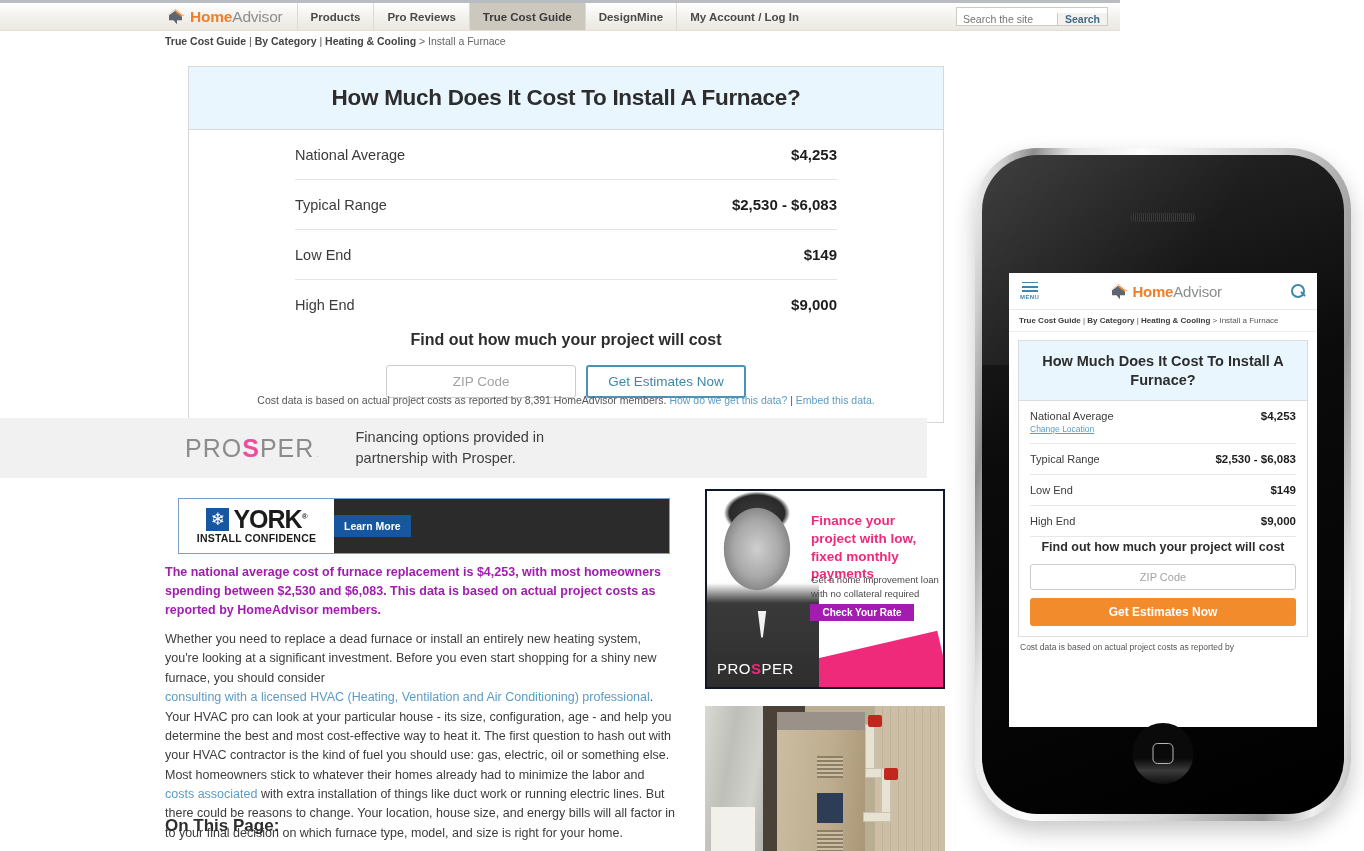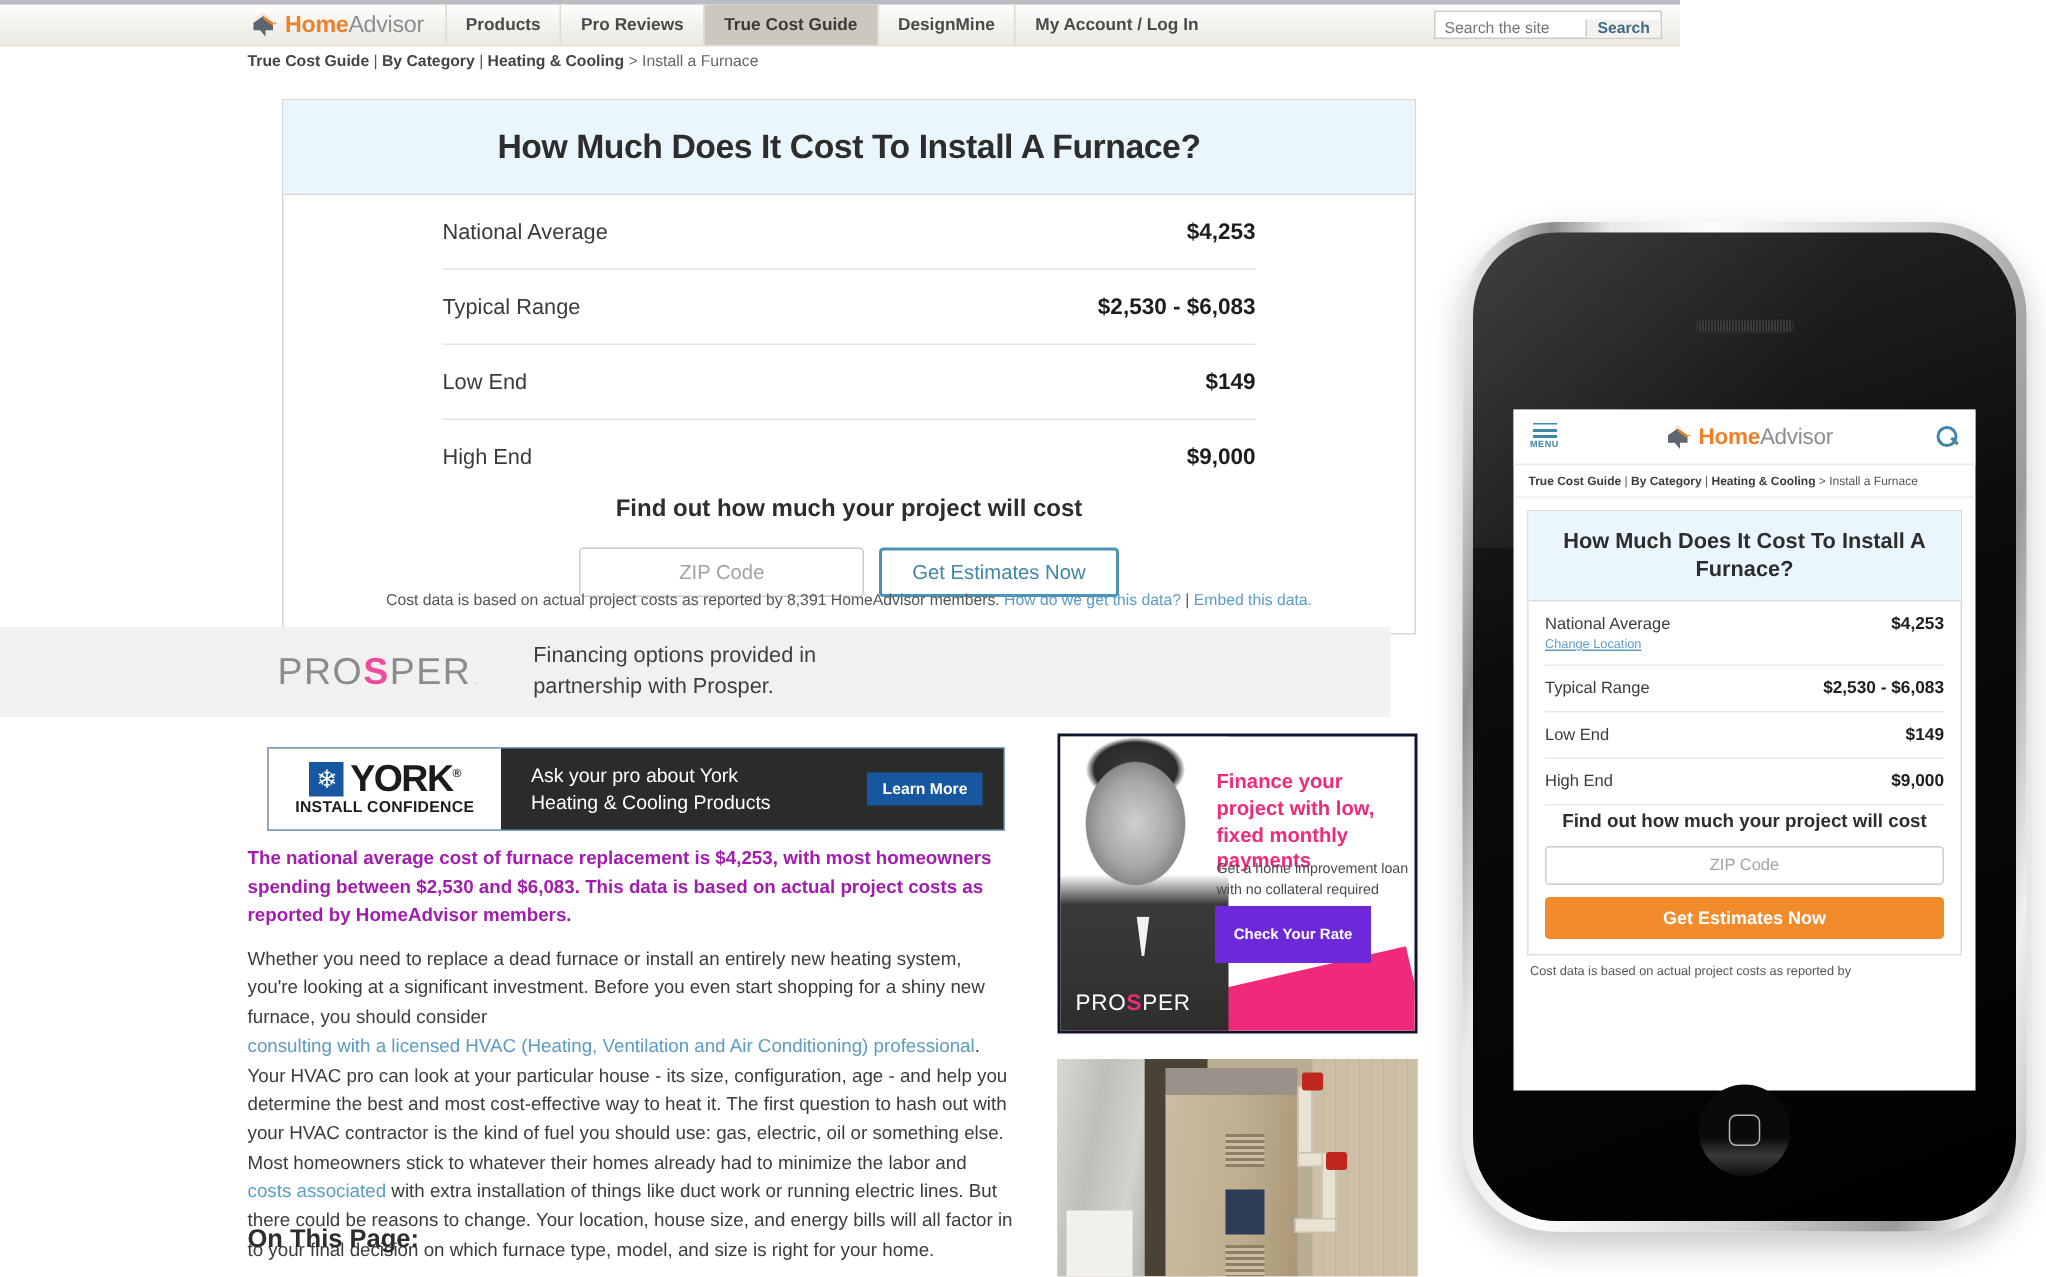--- a/index.html
+++ b/index.html
@@ -170,22 +170,22 @@
   }
   .ad-head-title {
     position: absolute; left: 104px; top: 21px; width: 128px;
     color: #ef2a7b; font-size: 13.5px; font-weight: bold; line-height: 1.32;
   }
   .ad-sub {
     position: absolute; left: 104px; top: 82px; width: 132px;
     color: #4a4a4a; font-size: 9.5px; line-height: 1.45;
   }
   .ad-btn {
-    position: absolute; left: 103px; top: 113px; width: 104px; height: 38px;
-    background: #6d28d9; color: #fff; font-size: 10px; font-weight: bold;
+    position: absolute; left: 103px; top: 113px; width: 104px; height: 17px;
+    background: #a21caf; color: #fff; font-size: 10px; font-weight: bold;
     display: flex; align-items: center; justify-content: center; border: none; cursor: pointer;
     font-family: "Liberation Sans", sans-serif;
   }
   .ad-swoosh1 {
     position: absolute; right: -10px; bottom: -12px; width: 230px; height: 70px;
     background: #ef2a7b; transform: rotate(-13deg); transform-origin: right bottom;
   }
   .ad-swoosh2 {
     position: absolute; right: -10px; bottom: -30px; width: 240px; height: 56px;
     background: #f9a8cd; transform: rotate(-11deg); transform-origin: right bottom;
@@ -388,26 +388,20 @@
 
 
   <div class="york">
     <div class="york-left">
       <div class="york-brand">
         <span class="york-flake">❄</span>
         <span class="york-word"><span>YORK</span><sup>®</sup></span>
       </div>
       <div class="york-sub">INSTALL CONFIDENCE</div>
     </div>
-    <div class="york-copy">
-      <div>
-        <div>Ask your pro about York</div>
-        <div>Heating &amp; Cooling Products</div>
-      </div>
-    </div>
     <button class="york-cta">Learn More</button>
   </div>
 
   <div class="lead">The national average cost of furnace replacement is $4,253, with most homeowners spending between $2,530 and $6,083. This data is based on actual project costs as reported by HomeAdvisor members.</div>
 
   <div class="body">
     <span> Whether you need to replace a dead furnace or install an entirely new heating system, you're looking at a significant investment. Before you even start shopping for a shiny new furnace, you should consider</span><br>
     <a href="#">consulting with a licensed HVAC (Heating, Ventilation and Air Conditioning) professional</a><span>. Your HVAC pro can look at your particular house - its size, configuration, age - and help you determine the best and most cost-effective way to heat it. The first question to hash out with your HVAC contractor is the kind of fuel you should use: gas, electric, oil or something else. Most homeowners stick to whatever their homes already had to minimize the labor and </span><a href="#">costs associated</a><span> with extra installation of things like duct work or running electric lines. But there could be reasons to change. Your location, house size, and energy bills will all factor in to your final decision on which furnace type, model, and size is right for your home.</span>
   </div>
 

